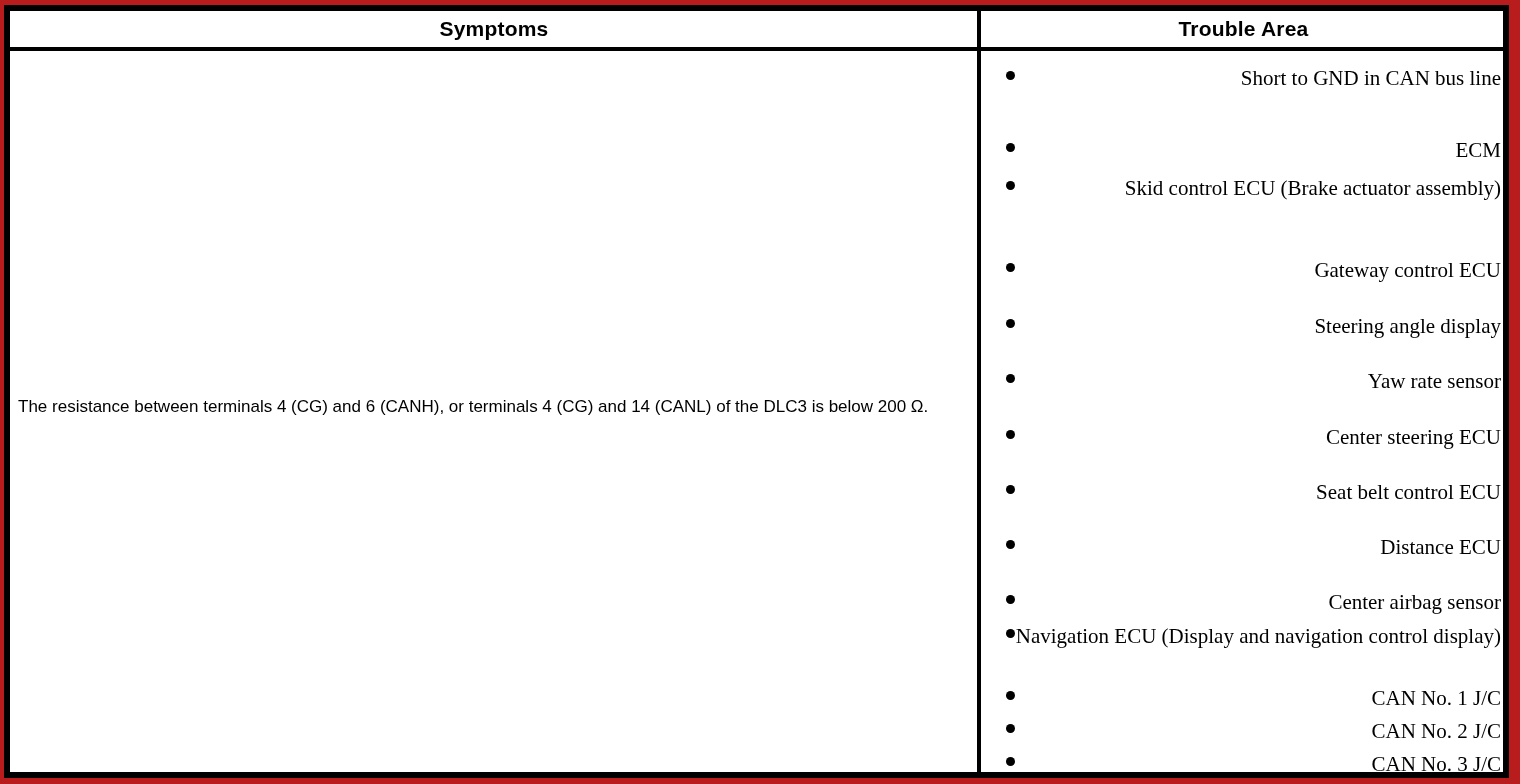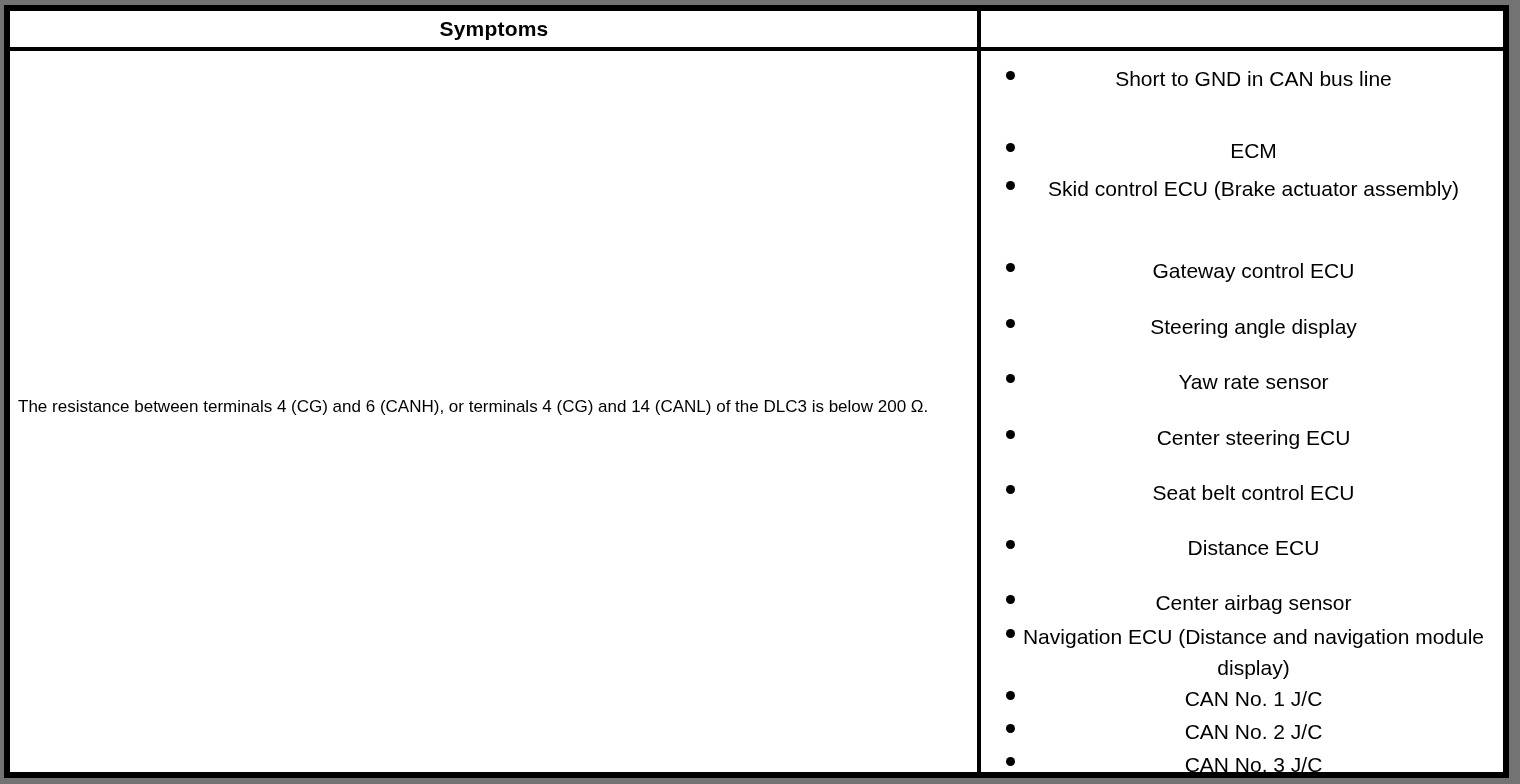--- a/index.html
+++ b/index.html
@@ -13,21 +13,21 @@
     height: 784px;
     font-family: "Liberation Sans", "DejaVu Sans", sans-serif;
     color: #000000;
     overflow: hidden;
   }
 
   .page {
     position: relative;
     width: 1520px;
     height: 784px;
-    background: #737373;
+    background: #b91c1c;
   }
 
   
   .table {
     position: absolute;
     left: 4px;
     top: 5px;
     width: 1505px;       
     height: 773px;       
     box-sizing: border-box;
@@ -134,35 +134,37 @@
     left: 0;
     top: 8px;
     width: 9px;
     height: 9px;
     background: #000000;
     border-radius: 50%;
   }
 
   .item-label {
     display: block;
-    text-align: center;
+    text-align: right;
+    font-family: Liberation Serif, serif;
   }
 </style>
 </head>
 <body>
 
 <div class="page">
 
   <div class="table">
     <div class="table-inner">
 
       <div class="col-divider"></div>
 
       <div class="header-row">
         <div class="head-cell head-symptoms">Symptoms</div>
+        <div class="head-cell head-trouble">Trouble Area</div>
       </div>
 
       <div class="body-row">
 
         <div class="cell-symptoms">
           <div class="symptom-text">The resistance between terminals 4 (CG) and 6 (CANH), or terminals 4 (CG) and 14 (CANL) of the DLC3 is below 200 Ω.</div>
         </div>
 
         <div class="cell-trouble">
           <ul class="trouble-list" id="trouble-list">
@@ -201,21 +203,21 @@
               <li class="trouble-item" style="top: 481px;">
                 <span class="bullet"></span>
                 <span class="item-label">Distance ECU</span>
               </li>
               <li class="trouble-item" style="top: 536px;">
                 <span class="bullet"></span>
                 <span class="item-label">Center airbag sensor</span>
               </li>
               <li class="trouble-item" style="top: 570px;">
                 <span class="bullet"></span>
-                <span class="item-label">Navigation ECU (Distance and navigation module display)</span>
+                <span class="item-label">Navigation ECU (Display and navigation control display)</span>
               </li>
               <li class="trouble-item" style="top: 632px;">
                 <span class="bullet"></span>
                 <span class="item-label">CAN No. 1 J/C</span>
               </li>
               <li class="trouble-item" style="top: 665px;">
                 <span class="bullet"></span>
                 <span class="item-label">CAN No. 2 J/C</span>
               </li>
               <li class="trouble-item" style="top: 698px;">

